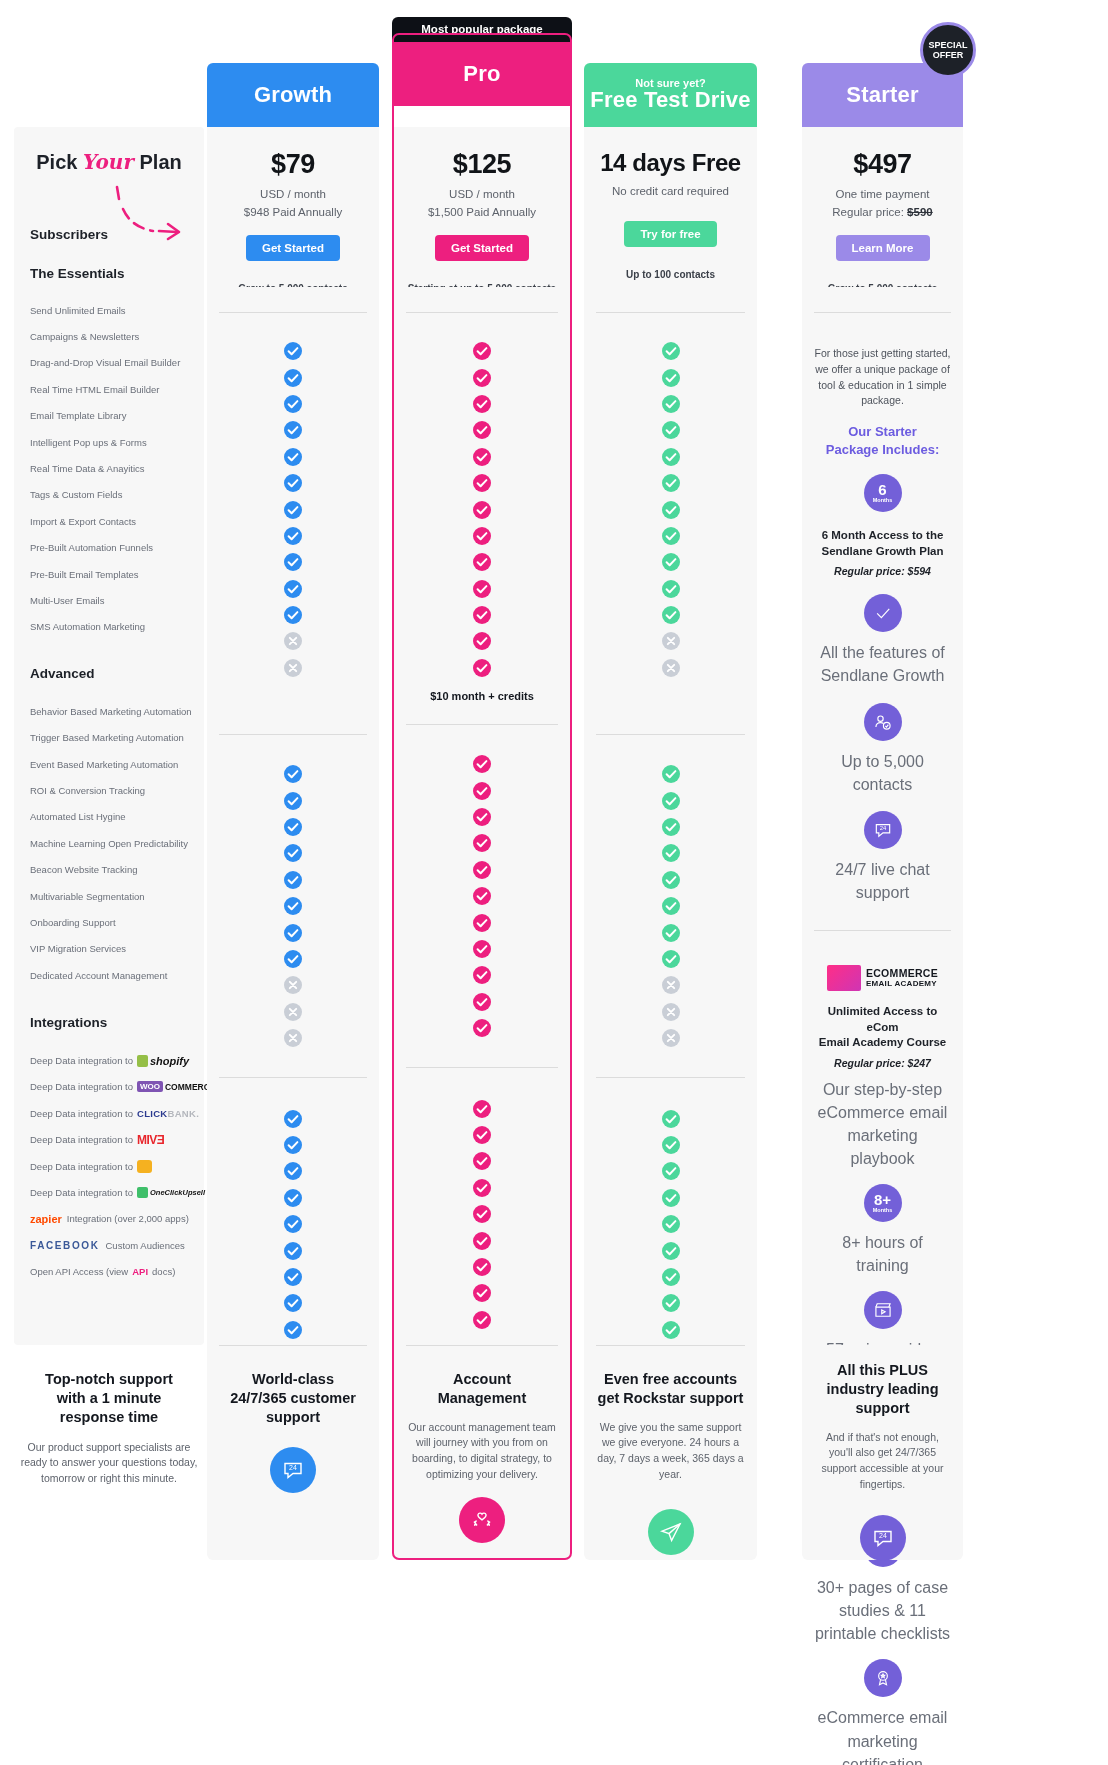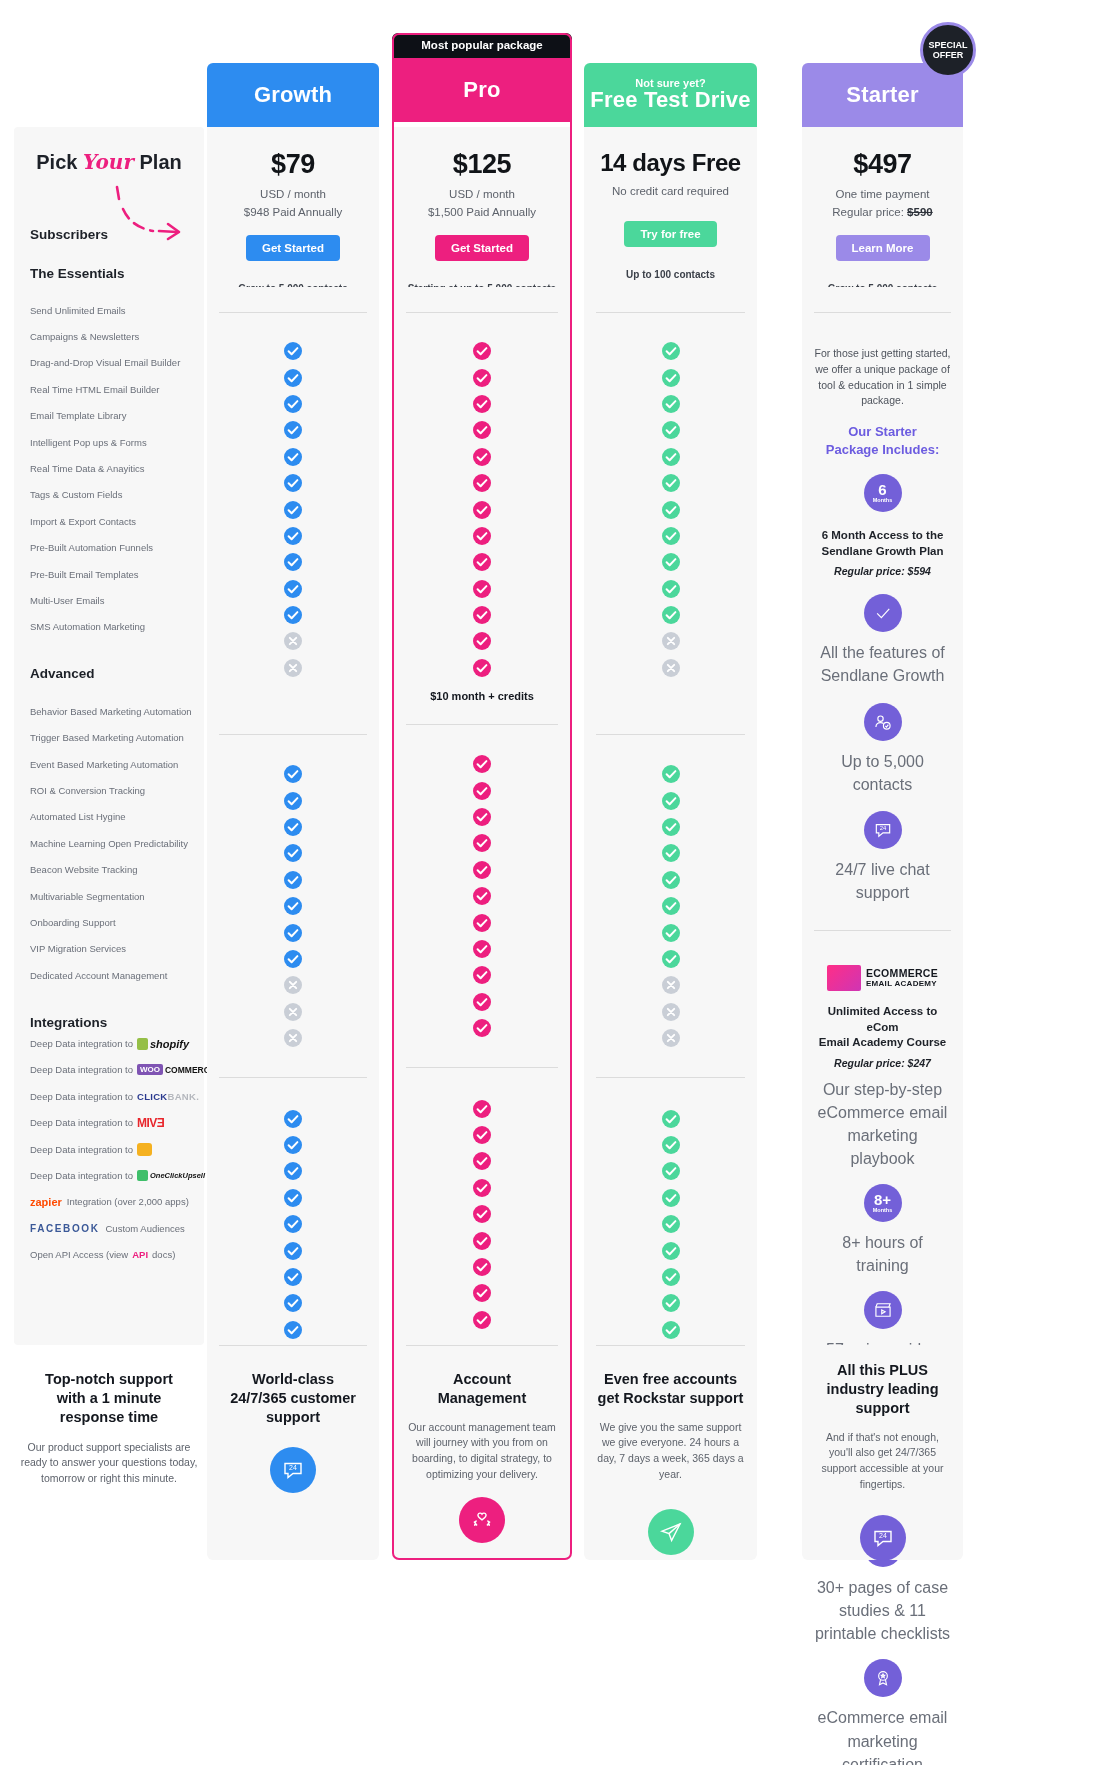--- a/index.html
+++ b/index.html
@@ -196,21 +196,21 @@
     <span>SPECIAL</span>
     <span>OFFER</span>
   </div>
 
   <div class="col col-growth" style="top:63px;">
     <div class="plan-head" style="background:#2d8cf0; height:64px;">
       <div class="name">Growth</div>
     </div>
   </div>
 
-  <div class="col col-pro" style="top:33px;">
+  <div class="col col-pro" style="top:17px;">
     <div class="ribbon">Most popular package</div>
     <div class="plan-head" style="background:#ed1f7f; height:64px; border-radius:0;">
       <div class="name">Pro</div>
     </div>
   </div>
 
   <div class="col col-free" style="top:63px;">
     <div class="plan-head" style="background:#4bd79b; height:64px;">
       <div class="kicker">Not sure yet?</div>
       <div class="name">Free Test Drive</div>
@@ -304,21 +304,21 @@
       <div class="feat-row">Automated List Hygine</div>
       <div class="feat-row">Machine Learning Open Predictability</div>
       <div class="feat-row">Beacon Website Tracking</div>
       <div class="feat-row">Multivariable Segmentation</div>
       <div class="feat-row">Onboarding Support</div>
       <div class="feat-row">VIP Migration Services</div>
       <div class="feat-row">Dedicated Account Management</div>
     </div>
 
     <div class="sec-title" style="margin-top:27px;">Integrations</div>
-    <div style="text-align:center;">
+    <div style="margin-top:17px;text-align:center;">
       <div class="feat-row">
         <span>Deep Data integration to</span>
         <span class="logo">
             <span class="lg-shopify-bag"></span>
             <span class="lg-shopify">shopify</span>
           </span>
       </div>
       <div class="feat-row">
         <span>Deep Data integration to</span>
         <span class="logo">

